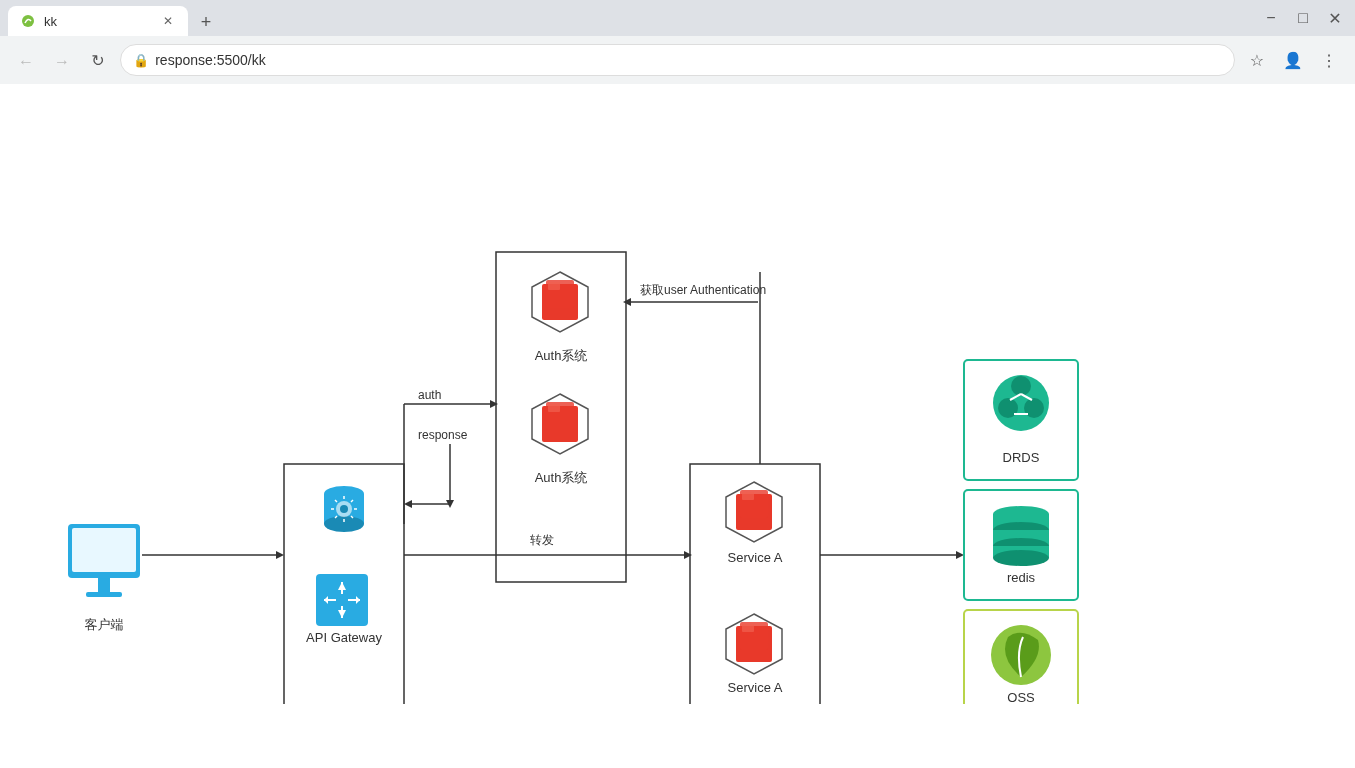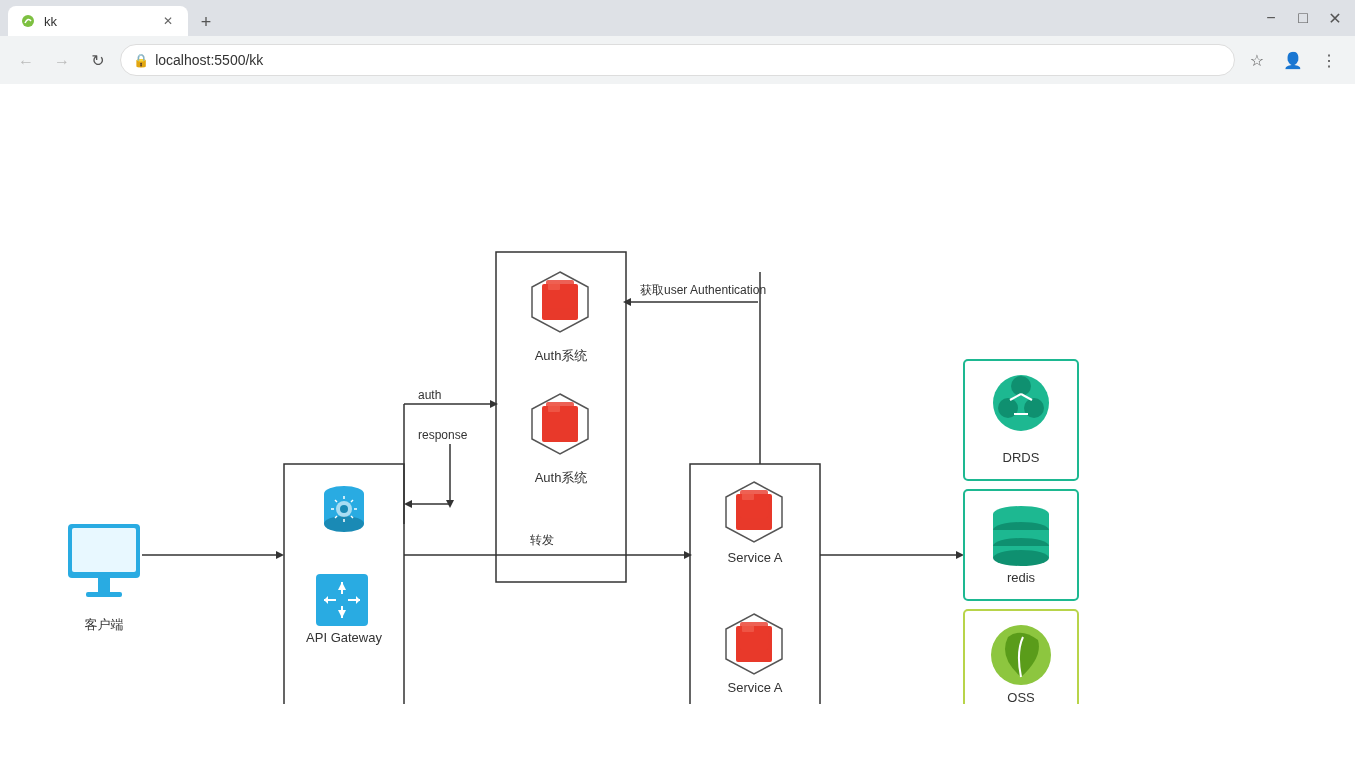--- a/index.html
+++ b/index.html
@@ -185,21 +185,21 @@
       <div class="win-btn">✕</div>
     </div>
   </div>
 
   <div class="address-bar">
     <div class="nav-btn disabled">←</div>
     <div class="nav-btn disabled">→</div>
     <div class="nav-btn">↻</div>
     <div class="url-bar">
       <span class="url-lock">🔒</span>
-      <span>localhost:5500/kk</span>
+      <span>response:5500/kk</span>
     </div>
     <div class="address-actions">
       <div class="addr-action-btn">☆</div>
       <div class="addr-action-btn">👤</div>
       <div class="addr-action-btn">⋮</div>
     </div>
   </div>
 
   <div class="page-content">
     <div class="diagram">

